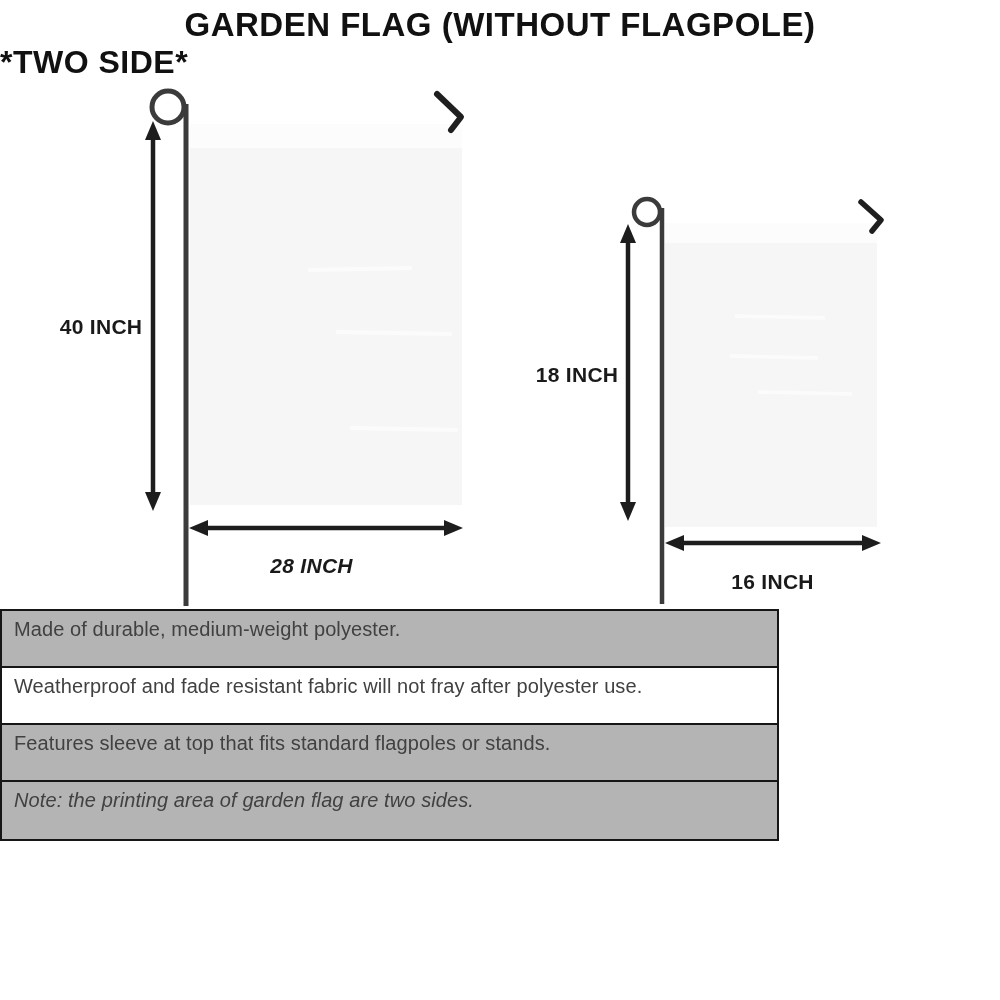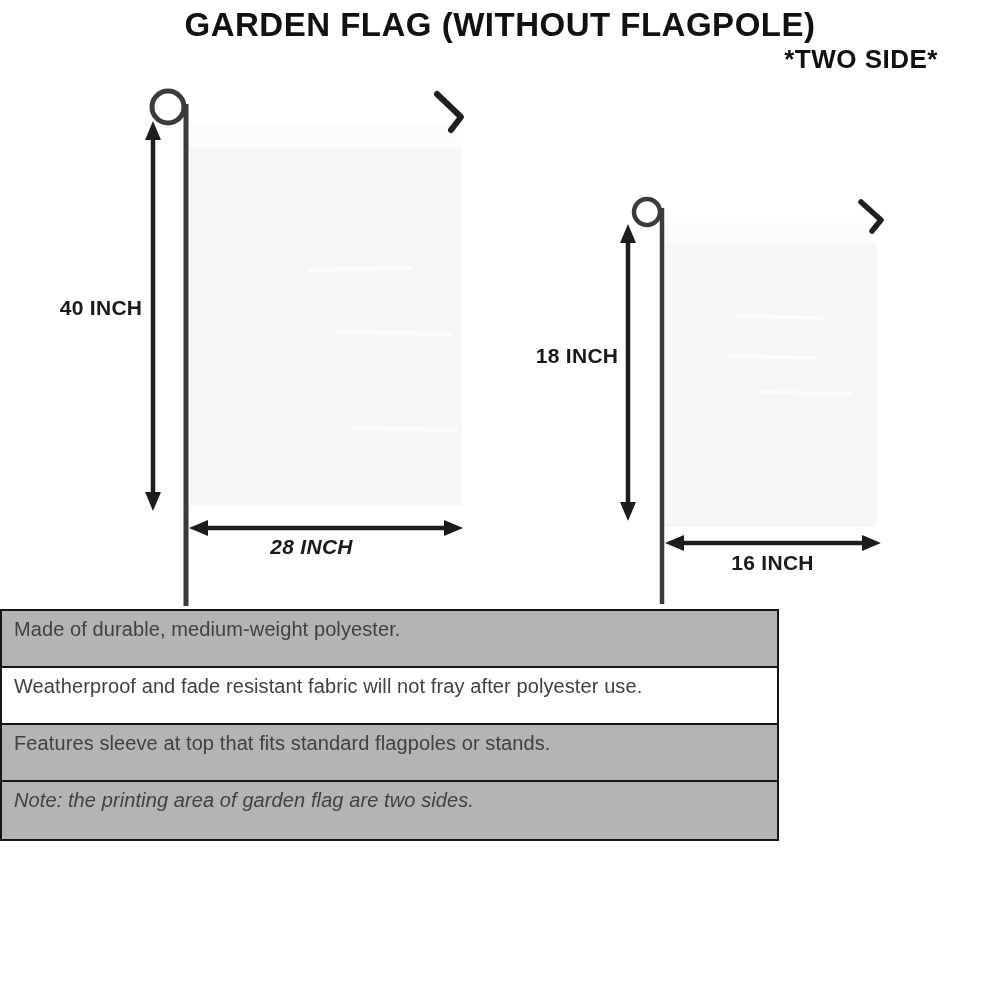--- a/index.html
+++ b/index.html
@@ -20,22 +20,22 @@
     text-align: center;
     font-size: 33px;
     font-weight: 700;
     letter-spacing: 0.5px;
     color: #111111;
     white-space: nowrap;
   }
   .title-line2 {
     position: absolute;
     left: 0; top: 44px; width: 938px;
-    text-align: right;
-    font-size: 26px;
+    text-align: left;
+    font-size: 32px;
     font-weight: 700;
     letter-spacing: 0.5px;
     color: #111111;
     white-space: nowrap;
   }
 
   
   .diagram-svg {
     position: absolute;
     left: 0; top: 0;
@@ -44,20 +44,21 @@
 
   
   .dim-label {
     position: absolute;
     font-size: 21px;
     font-weight: 700;
     color: #1a1a1a;
     text-align: center;
     letter-spacing: 0.3px;
     white-space: nowrap;
+    margin-top: 19px;
   }
   .dim-40 { left: 52px;  top: 296px; width: 98px;  }
   .dim-28 { left: 259px; top: 535px; width: 105px; font-style: italic; }
   .dim-18 { left: 528px; top: 344px; width: 98px;  }
   .dim-12 { left: 720px; top: 551px; width: 105px; }
 
   
   .spec-table {
     position: absolute;
     left: 0; top: 609px;

